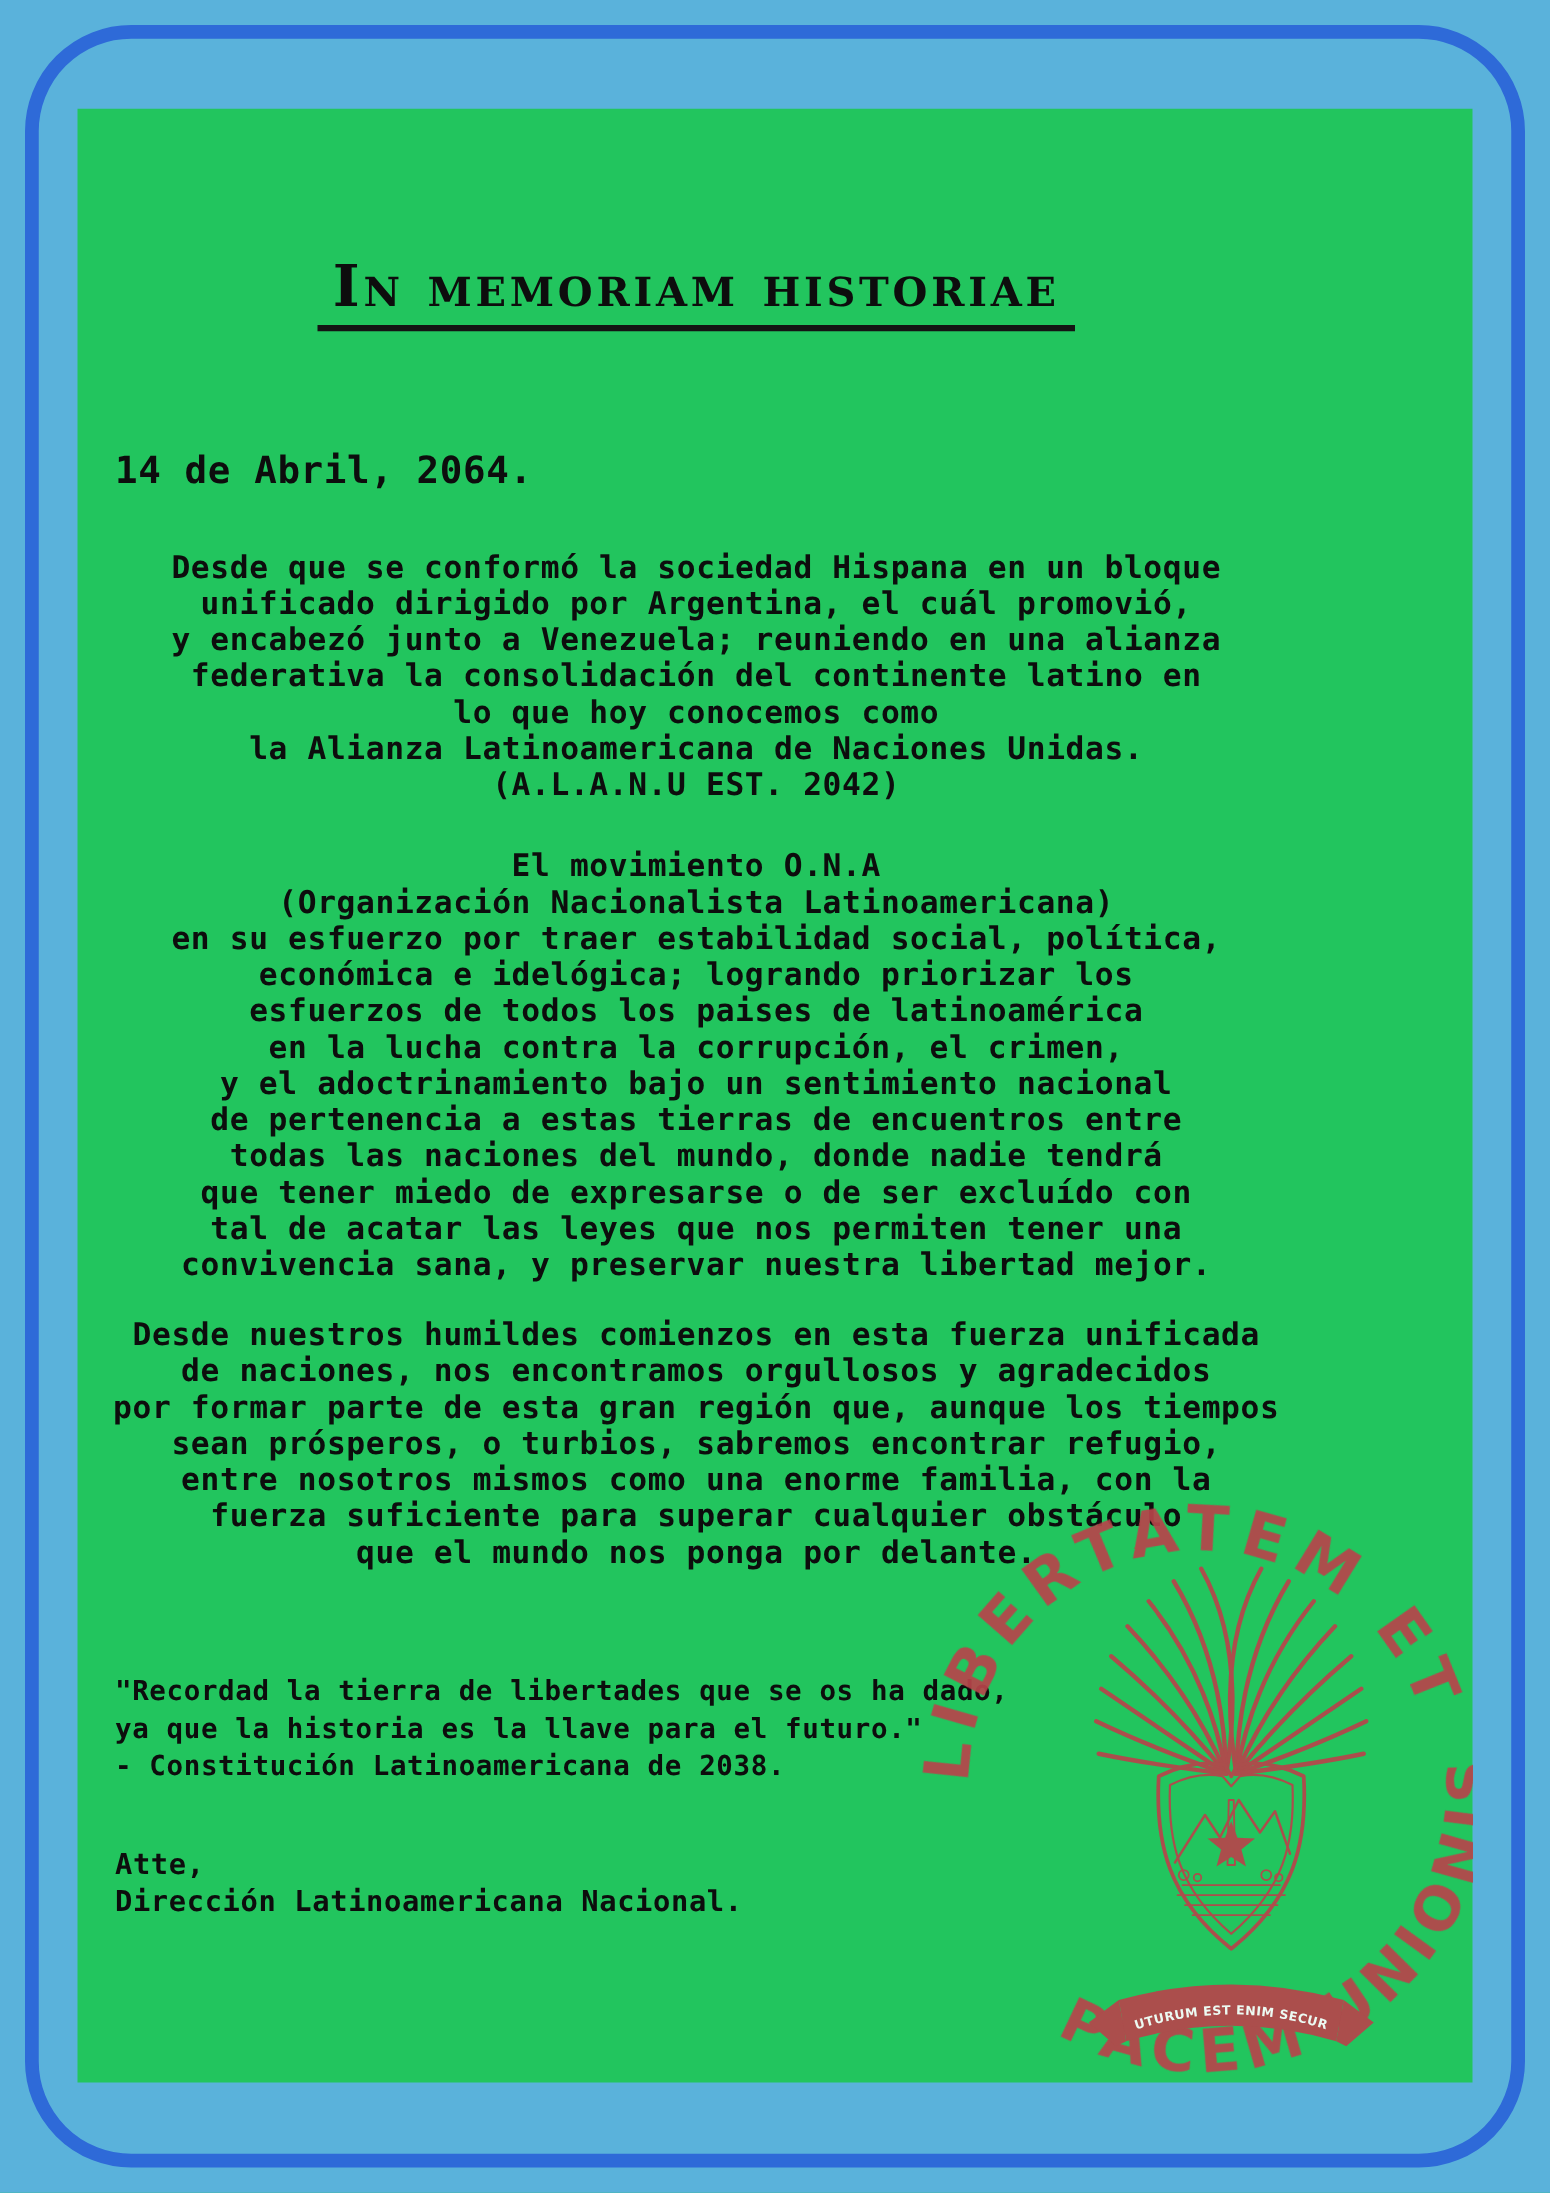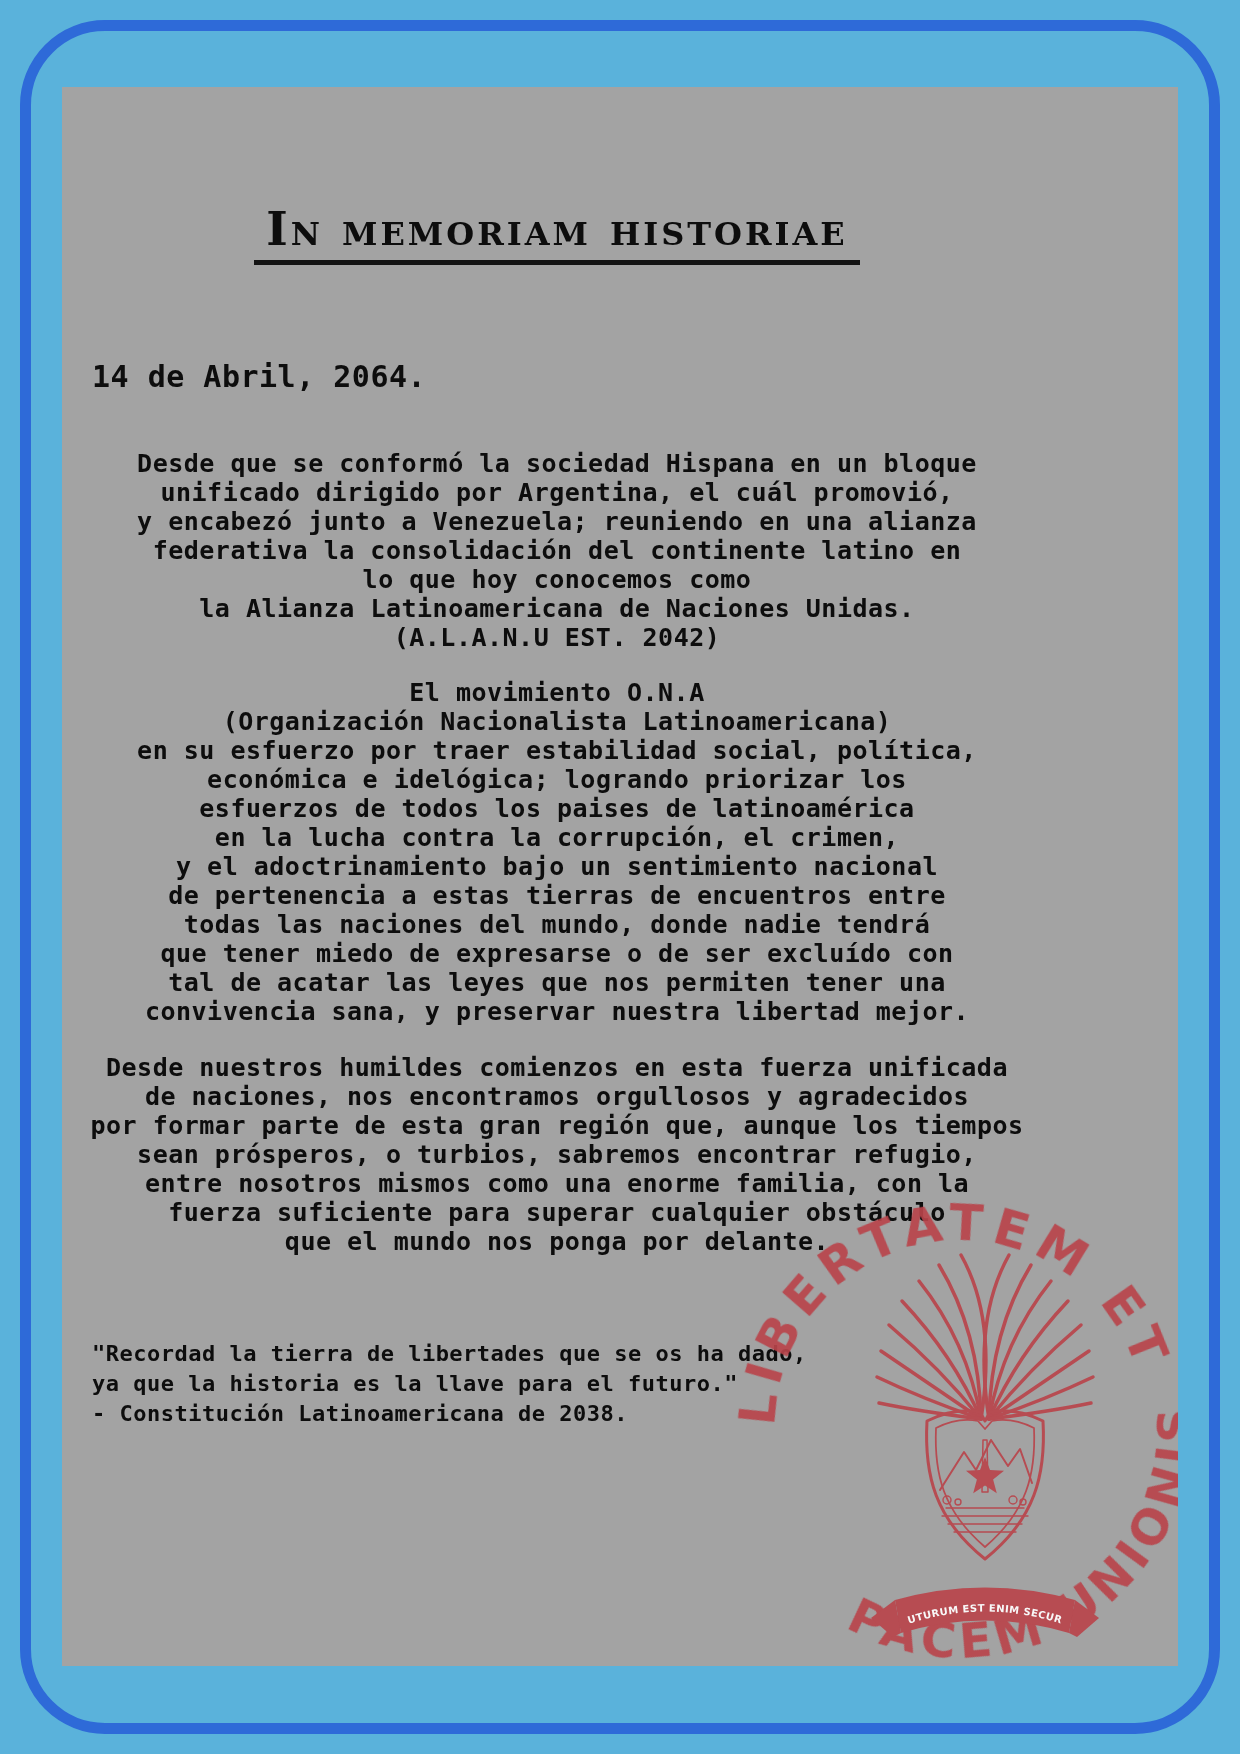--- a/index.html
+++ b/index.html
@@ -13,21 +13,21 @@
   .frame{
     position:absolute;
     left:20px;top:20px;right:20px;bottom:20px;
     border:11px solid #2e6ad8;
     border-radius:85px;
   }
   .page{
     position:absolute;
     left:62px;top:87px;
     width:1116px;height:1579px;
-    background:#a3a3a3;
+    background:#22c55e;
     overflow:hidden;
     color:#0d0d0d;
   }
   .title-wrap{
     position:absolute;left:0;top:118px;width:990px;
     text-align:center;
   }
   .doc-title{
     display:inline-block;
     font-family:"DejaVu Serif", serif;
@@ -47,21 +47,21 @@
   }
   .date-line{
     position:absolute;left:30px;top:272px;
     font-size:30px;letter-spacing:.5px;
   }
   .para{
     position:absolute;left:0;width:990px;
     text-align:center;
     font-size:25px;line-height:29px;letter-spacing:.5px;
   }
-  .para-1{top:362px;}
+  .para-1{top:352px;}
   .para-2{top:591px;}
   .para-3{top:966px;}
   .quote-block{
     position:absolute;left:30px;top:1252px;
     font-size:22px;line-height:30px;letter-spacing:.5px;
     text-align:left;
   }
   .signature-block{
     position:absolute;left:30px;top:1390px;
     font-size:23px;line-height:30px;letter-spacing:.5px;
@@ -127,20 +127,22 @@
 de pertenencia a estas tierras de encuentros entre
 todas las naciones del mundo, donde nadie tendrá
 que tener miedo de expresarse o de ser excluído con
 tal de acatar las leyes que nos permiten tener una
 convivencia sana, y preservar nuestra libertad mejor.</div>
 
     <div class="mono quote-block">"Recordad la tierra de libertades que se os ha dado,
 ya que la historia es la llave para el futuro."
 - Constitución Latinoamericana de 2038.</div>
 
+    <div class="mono signature-block">Atte,
+Dirección Latinoamericana Nacional.</div>
 
     <svg class="seal" viewBox="0 0 520 520" aria-hidden="true">
       <defs>
         <path id="arcTop" d="M86 323 A185 185 0 1 1 434 323"></path>
         <path id="arcBottom" d="M38 328 A232 232 0 0 0 482 328"></path>
         <path id="ribbonPath" d="M186 464 Q260 441 334 464"></path>
       </defs>
       <g class="stamp">
 
         <g transform="rotate(-8 260 260)">

